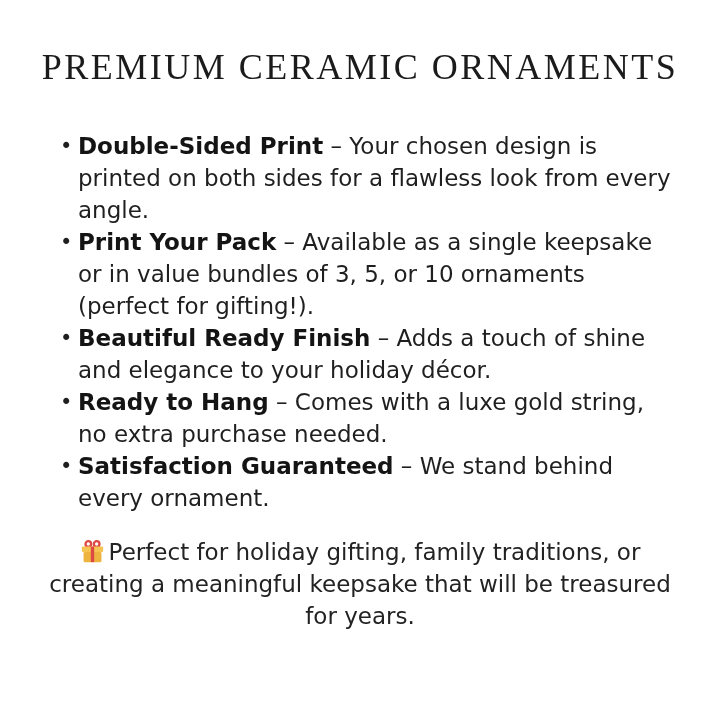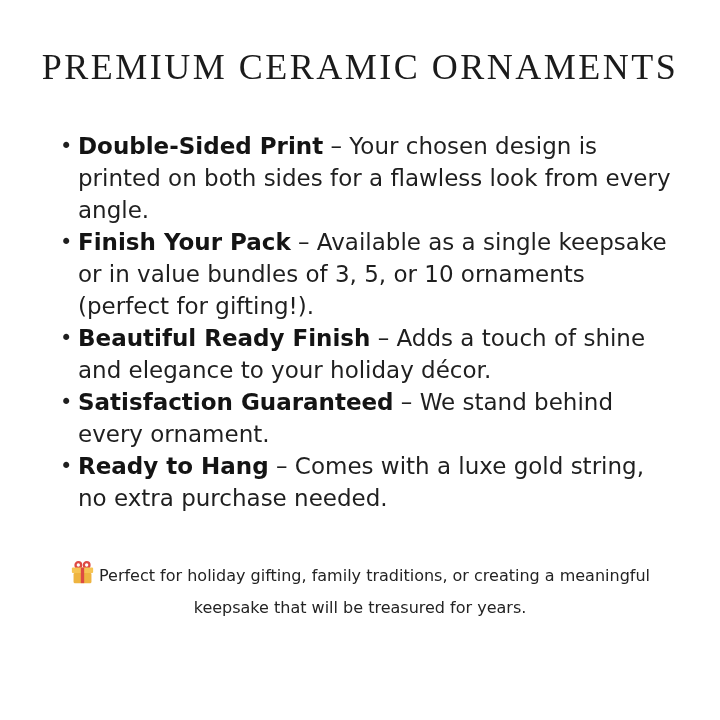--- a/index.html
+++ b/index.html
@@ -43,24 +43,24 @@
     left: -18px;
     top: 0;
     font-size: 21px;
     color: #1f1f1f;
   }
   .feature-heading {
     font-weight: 700;
     color: #141414;
   }
   .footer-note {
-    margin: 46px auto 0 auto;
+    margin: 22px auto 0 auto;
     max-width: 628px;
     text-align: center;
-    font-size: 16px;
+    font-size: 23px;
     line-height: 32px;
     color: #232323;
   }
   .gift-icon {
     display: inline-block;
     width: 25px;
     height: 25px;
     vertical-align: -4px;
     margin-right: 4px;
   }
@@ -71,34 +71,34 @@
 <div class="canvas">
 
   <h1 class="page-title">PREMIUM CERAMIC ORNAMENTS</h1>
 
   <ul class="features">
     <li>
       <span class="feature-heading">Double-Sided Print</span>
       <span>– Your chosen design is printed on both sides for a flawless look from every angle.</span>
     </li>
     <li>
-      <span class="feature-heading">Finish Your Pack</span>
+      <span class="feature-heading">Print Your Pack</span>
       <span>– Available as a single keepsake or in value bundles of 3, 5, or 10 ornaments (perfect for gifting!).</span>
     </li>
     <li>
       <span class="feature-heading">Beautiful Ready Finish</span>
       <span>– Adds a touch of shine and elegance to your holiday décor.</span>
     </li>
     <li>
+      <span class="feature-heading">Ready to Hang</span>
+      <span>– Comes with a luxe gold string, no extra purchase needed.</span>
+    </li>
+    <li>
       <span class="feature-heading">Satisfaction Guaranteed</span>
       <span>– We stand behind every ornament.</span>
-    </li>
-    <li>
-      <span class="feature-heading">Ready to Hang</span>
-      <span>– Comes with a luxe gold string, no extra purchase needed.</span>
     </li>
   </ul>
 
   <p class="footer-note"><span class="gift-icon"><svg width="25" height="25" viewBox="0 0 24 24" aria-hidden="true">
       <circle cx="8" cy="4.8" r="2.7" fill="none" stroke="#dd4a43" stroke-width="2.2"></circle>
       <circle cx="16" cy="4.8" r="2.7" fill="none" stroke="#dd4a43" stroke-width="2.2"></circle>
       <rect x="1.8" y="7.2" width="20.4" height="5.2" rx="1" fill="#f6c453"></rect>
       <rect x="3.4" y="12.4" width="17.2" height="9.8" rx="1" fill="#eeb440"></rect>
       <rect x="10.4" y="7.2" width="3.2" height="15" fill="#dd4a43"></rect>
     </svg></span><span>Perfect for holiday gifting, family traditions, or creating a meaningful keepsake that will be treasured for years.</span></p>

